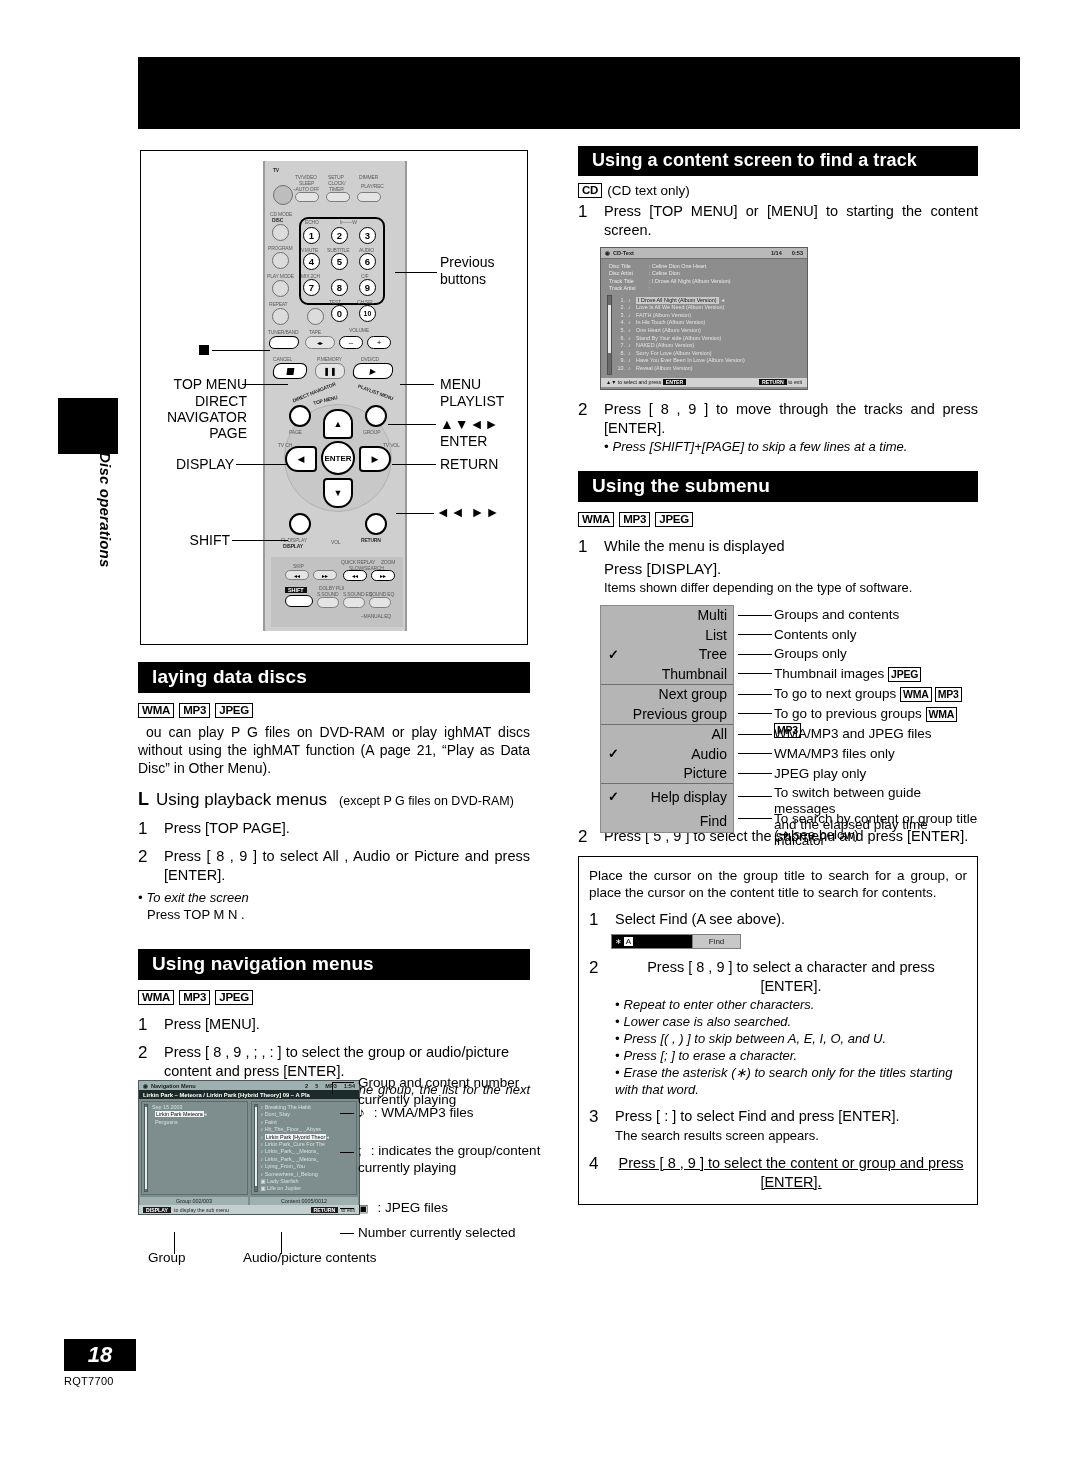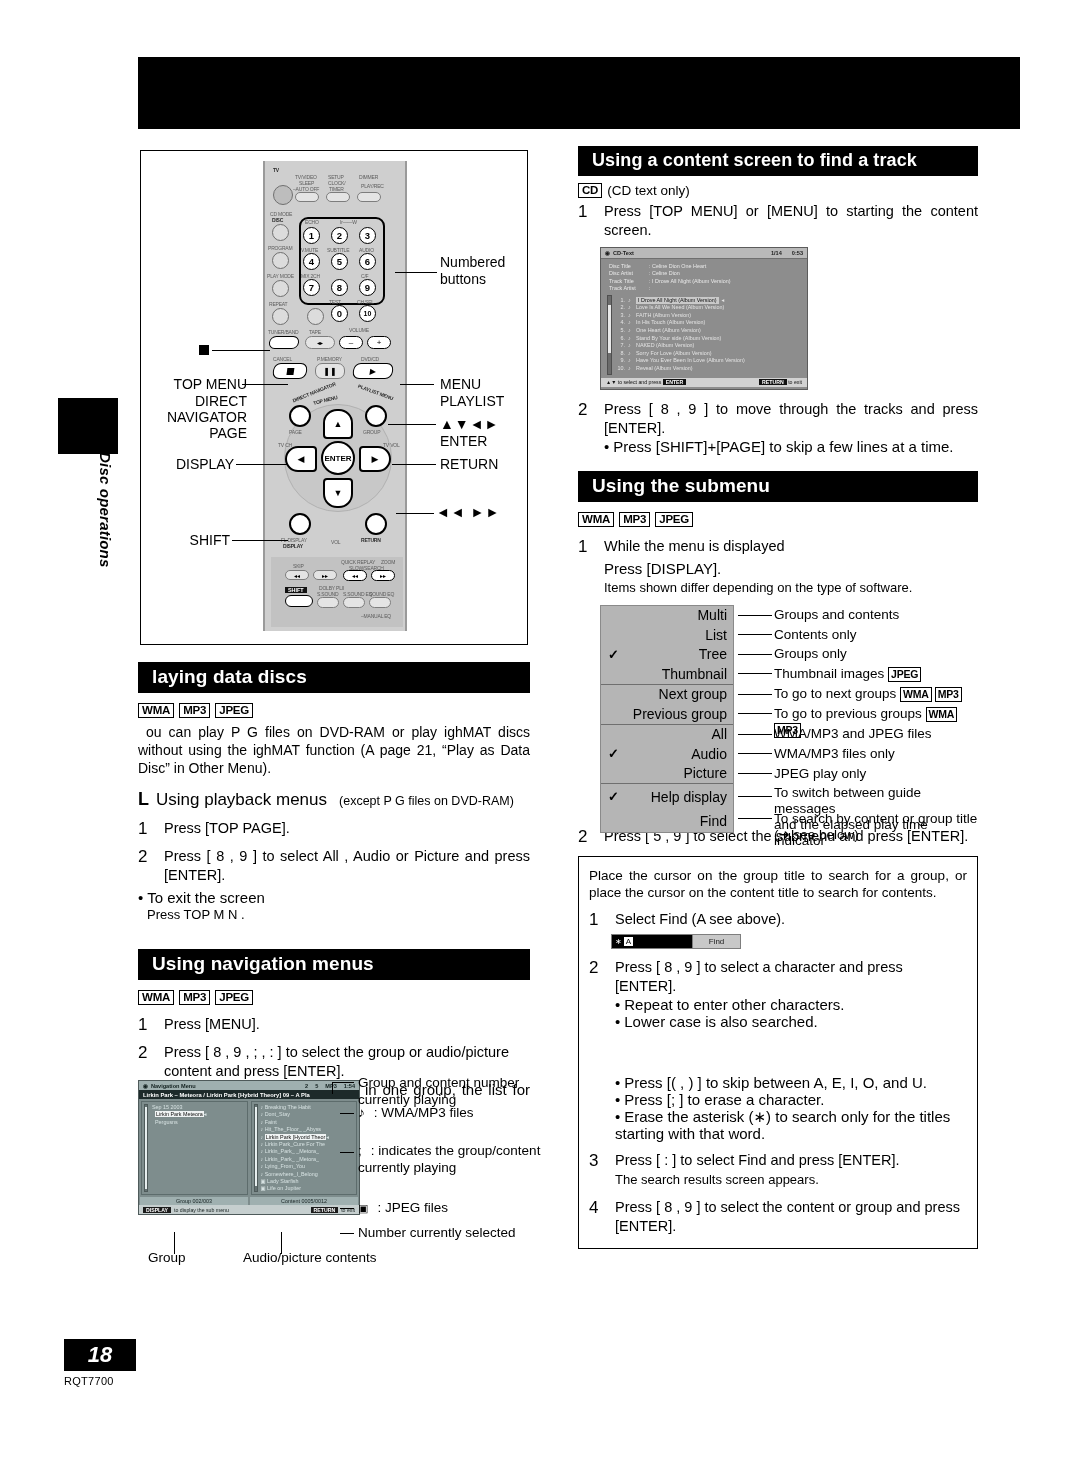--- a/index.html
+++ b/index.html
@@ -47,21 +47,21 @@
   }
   .icon-tag{
     display:inline-block; border:1.6px solid #000; padding:0px 3px 0px 3px;
     font-size:11.5px; font-weight:bold; line-height:13px; margin-right:5px;
     vertical-align:middle; letter-spacing:-.2px;
   }
   .icon-tag.sm{ font-size:10.5px; padding:0 2px; margin-right:3px;}
   .step{ display:flex; margin-top:9px; }
   .step .n{ width:26px; flex:0 0 26px; font-size:17px; line-height:19px; }
   .step .t{ flex:1; font-size:14.5px; line-height:19px; text-align:justify; }
-  .bul{ font-size:15px; line-height:17px; margin-left:12px; }
+  .bul{ font-size:13px; line-height:17px; margin-left:12px;font-style:italic; }
   .bul:before{ content:"\2022"; margin-right:4px; }
   .nobul{ font-size:13px; line-height:17px; }
 
   
   .remote-box{
     position:absolute; left:140px; top:150px; width:388px; height:495px;
     border:1.5px solid #000; background:#fff;
   }
   .remote-body{
     position:absolute; left:122px; top:10px; width:144px; height:470px;
@@ -330,21 +330,21 @@
       <div class="greypill" style="left:78px; top:436px; width:22px; height:11px;"></div>
       <div class="tinytxt" style="left:104px; top:424px;">&nbsp;</div>
       <div class="tinytxt" style="left:104px; top:430px;">SOUND EQ</div>
       <div class="greypill" style="left:104px; top:436px; width:22px; height:11px;"></div>
       <div class="tinytxt" style="left:96px; top:452px;">–MANUAL EQ</div>
     </div>
   </div>
 
   <div class="lead" style="left:395px; top:272px; width:42px; height:1px;"></div>
   <div class="callout" style="left:440px; top:254px; width:80px;">
-    <span style="white-space:pre-line;">Numbered
+    <span style="white-space:pre-line;">Previous
 buttons</span>
   </div>
 
   <div class="lead" style="left:242px; top:384px; width:46px; height:1px;"></div>
   <div class="callout" style="left:152px; top:376px; width:95px; text-align:right;">TOP MENU</div>
   <div class="callout" style="left:152px; top:393px; width:95px; text-align:right;">DIRECT</div>
   <div class="callout" style="left:152px; top:409px; width:95px; text-align:right;">NAVIGATOR</div>
   <div class="callout" style="left:152px; top:425px; width:95px; text-align:right;">PAGE</div>
 
   <div class="lead" style="left:236px; top:464px; width:52px; height:1px;"></div>
@@ -703,38 +703,38 @@
       <div class="findbar">
         <div class="fld">
           <span>∗</span>
             <span class="sel">A</span>
         </div>
         <div class="fbtn">Find</div>
       </div>
 
       <div class="step">
         <div class="n">2</div>
-        <div class="t" style="text-align:left;">Press [ 8 , 9 ] to select a character and press [ENTER].</div>
+        <div class="t" style="text-align:center;">Press [ 8 , 9 ] to select a character and press [ENTER].</div>
       </div>
       <div style="margin-left:26px;">
         <div class="bul" style="margin-left:0;">Repeat to enter other characters.</div>
         <div class="bul" style="margin-left:0;">Lower case is also searched.</div>
-        <div class="bul" style="margin-left:0;margin-top:44px;">Press [(      , )      ] to skip between A, E, I, O, and U.</div>
+        <div class="bul" style="margin-left:0;">Press [(      , )      ] to skip between A, E, I, O, and U.</div>
         <div class="bul" style="margin-left:0;">Press [; ] to erase a character.</div>
         <div class="bul" style="margin-left:0;">Erase the asterisk (∗) to search only for the titles starting with that word.</div>
       </div>
 
       <div class="step">
         <div class="n">3</div>
         <div class="t" style="text-align:left;">
           <div>Press [ : ] to select   Find   and press [ENTER].</div>
           <div style="font-size:13px;">The search results screen appears.</div>
         </div>
       </div>
 
       <div class="step">
         <div class="n">4</div>
-        <div class="t" style="text-align:left;">Press [ 8 , 9 ] to select the content or group and press [ENTER].</div>
+        <div class="t" style="text-align:center;text-decoration:underline;">Press [ 8 , 9 ] to select the content or group and press [ENTER].</div>
       </div>
     </div>
   </div>
 
 </div>
 
 </body></html>

